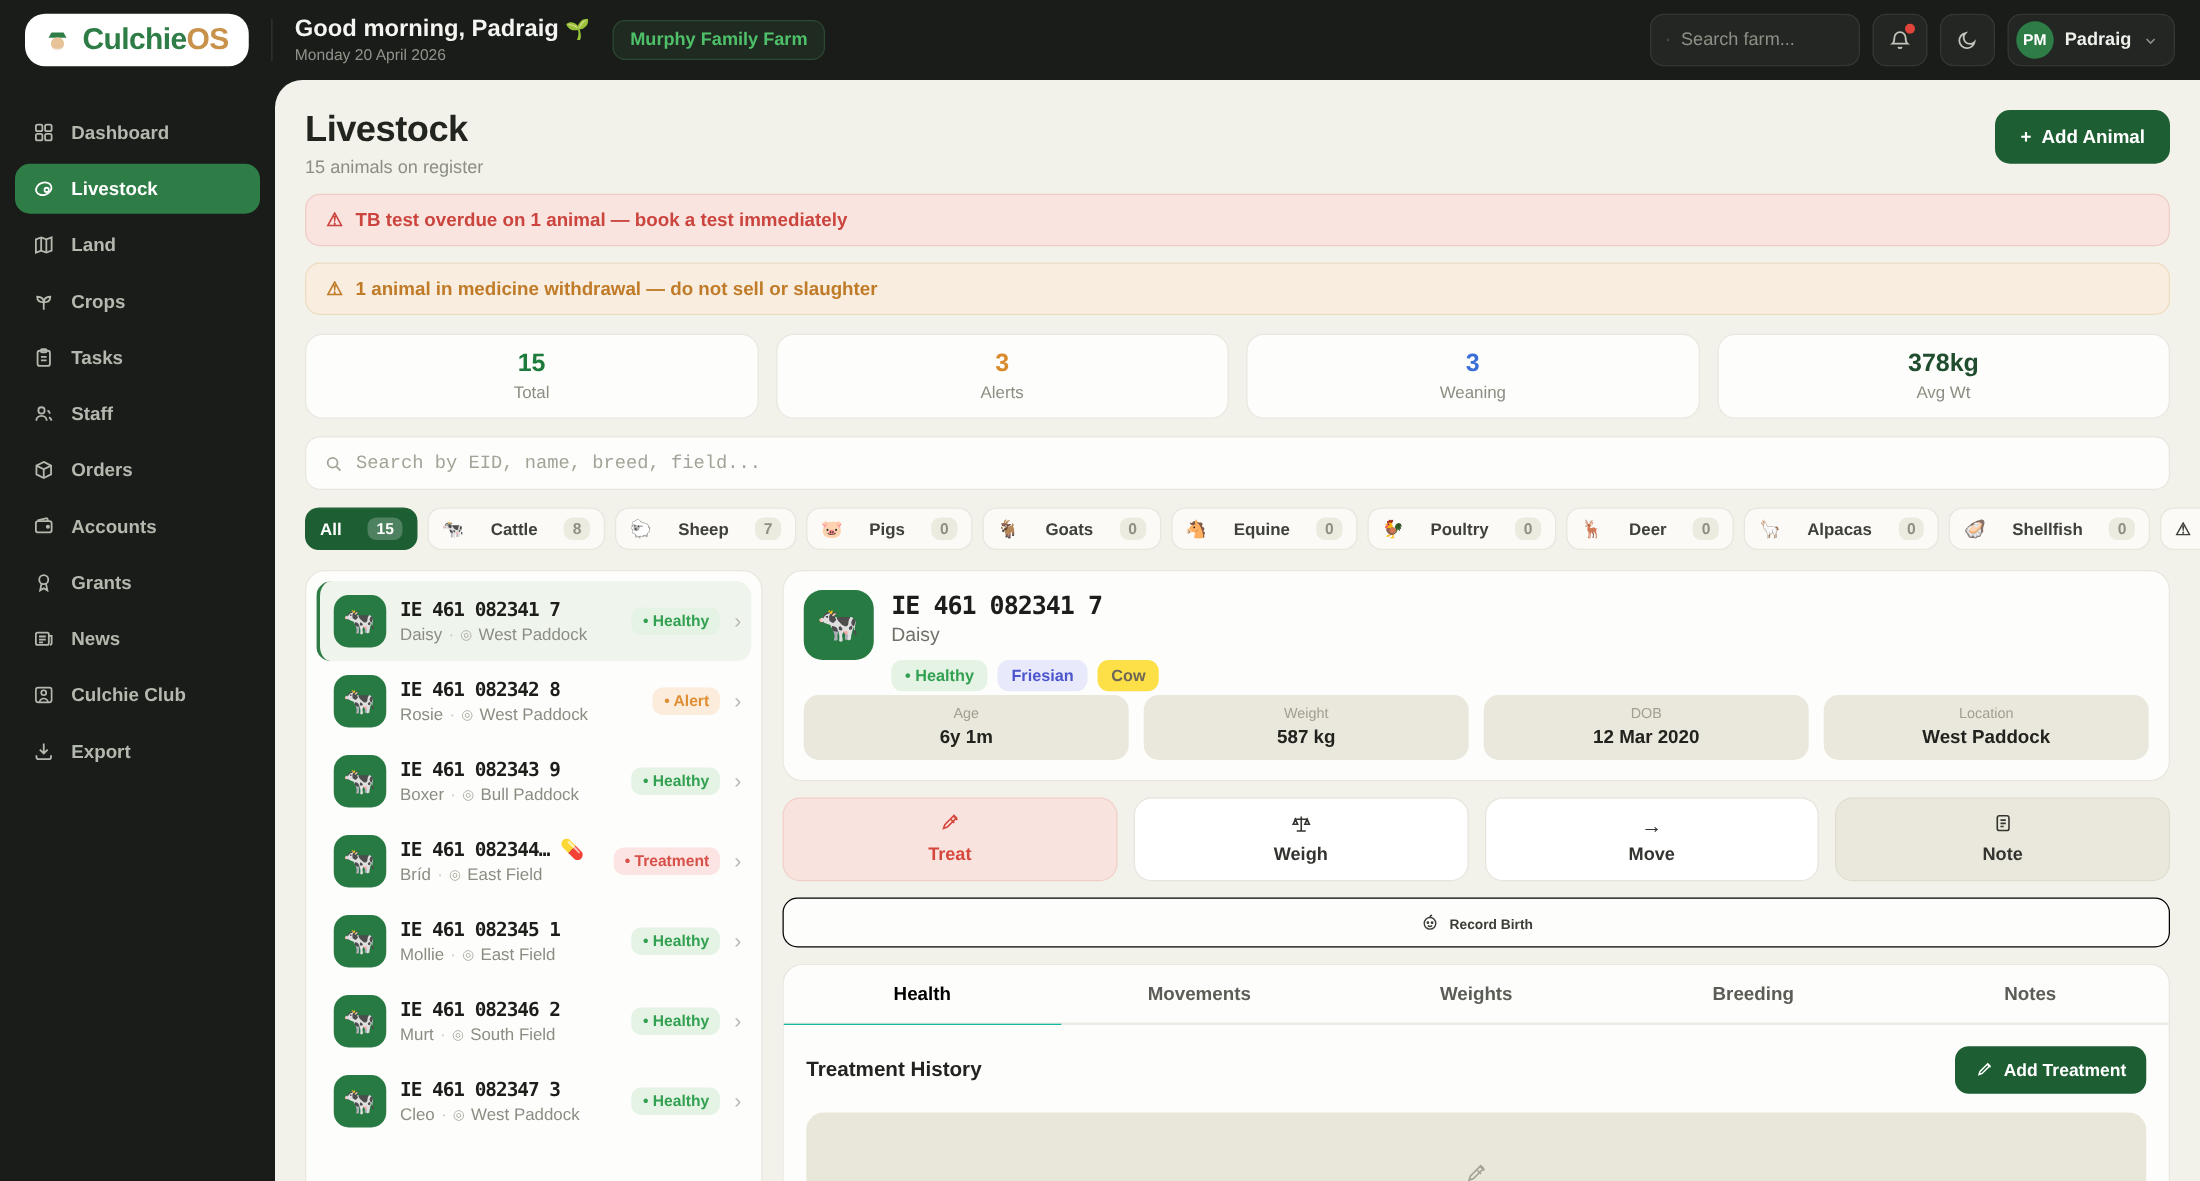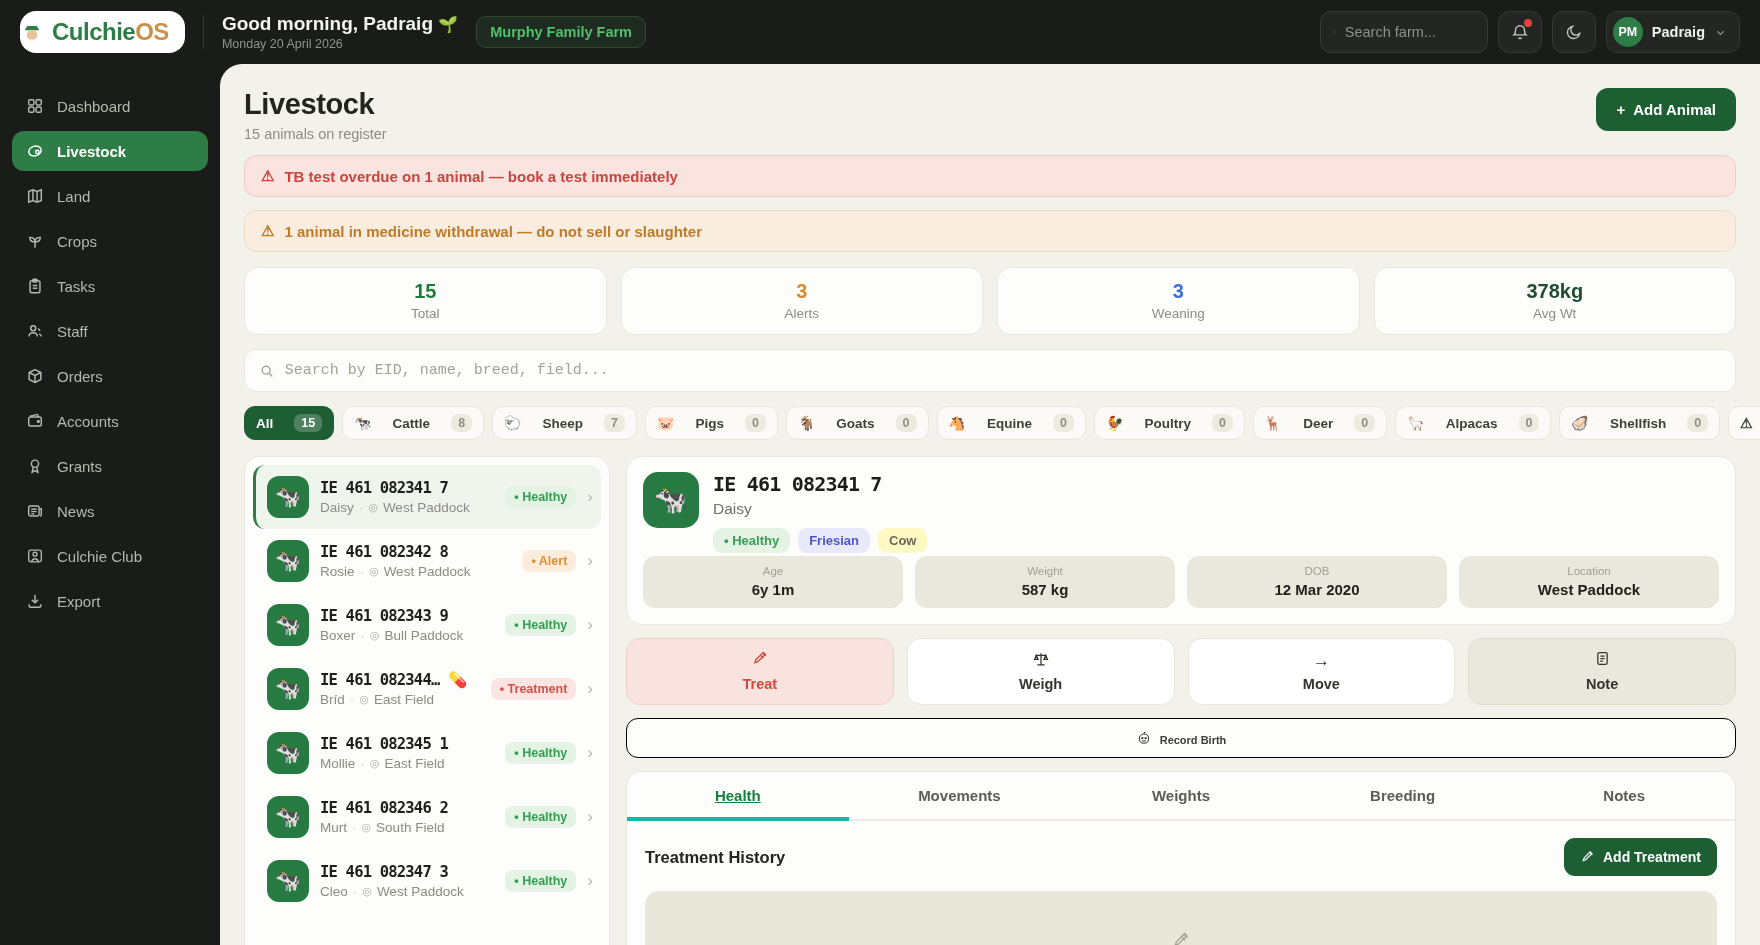--- a/index.html
+++ b/index.html
@@ -1,21 +1,21 @@
 <!DOCTYPE html>
 <html><head>
 <meta charset="utf-8">
 <style>
   * { box-sizing:border-box; margin:0; padding:0; }
   html,body { width:1760px; height:945px; overflow:hidden; }
   body { background:#191c18; font-family:"Liberation Sans", sans-serif; }
 
   
   .topbar { height:64px; display:flex; align-items:center; padding:0 20px; gap:18px; }
-  .logo-pill { background:#fff; border-radius:16px; padding:7px 16px 7px 0; display:flex; align-items:center; gap:8px; }
+  .logo-pill { background:#fff; border-radius:16px; padding:7px 16px 7px 14px; display:flex; align-items:center; gap:8px; }
   .logo-text { font-size:24px; font-weight:800; color:#2e7d46; letter-spacing:-0.5px; }
   .logo-text .os { color:#c9924b; }
   .top-divider { width:1px; height:34px; background:#33362f; }
   .greet-wrap { display:flex; flex-direction:column; gap:2px; }
   .greeting { color:#f4f4f0; font-weight:800; font-size:19px; }
   .greeting .sprout { font-size:16px; }
   .date { color:#8f948b; font-size:12.5px; }
   .farm-badge { color:#4fc06a; background:#1f2a20; border:1px solid #2d4a34; border-radius:10px; padding:7px 13px; font-weight:800; font-size:14.5px; }
   .top-right { margin-left:auto; display:flex; align-items:center; gap:10px; }
   .top-search { display:flex; align-items:center; gap:9px; width:168px; height:42px; background:#232622; border:1px solid #343831; border-radius:11px; padding:0 12px; color:#8c9187; }
@@ -24,21 +24,21 @@
   .icon-btn { position:relative; width:44px; height:42px; background:#232622; border:1px solid #343831; border-radius:11px; display:flex; align-items:center; justify-content:center; color:#c2c6bc; }
   .icon-btn .dot { position:absolute; top:7px; right:9px; width:8px; height:8px; border-radius:50%; background:#e0443a; }
   .user-pill { display:flex; align-items:center; gap:9px; height:42px; background:#232622; border:1px solid #343831; border-radius:11px; padding:0 12px 0 6px; }
   .avatar { width:30px; height:30px; border-radius:50%; background:#2e7d46; color:#fff; font-weight:800; font-size:12.5px; display:flex; align-items:center; justify-content:center; }
   .user-name { color:#eef0ea; font-weight:700; font-size:14.5px; }
   .chev { color:#8c9187; }
 
   
   .layout { display:flex; height:881px; }
   .sidebar { width:220px; padding:22px 12px; flex:none; }
-  .side-item { display:flex; align-items:center; gap:13px; padding:11px 14px; border-radius:12px; color:#b4b9af; font-size:15px; font-weight:400; margin-bottom:5px; cursor:pointer; }
+  .side-item { display:flex; align-items:center; gap:13px; padding:11px 14px; border-radius:12px; color:#b4b9af; font-size:15px; font-weight:700; margin-bottom:5px; cursor:pointer; }
   .side-item svg { flex:none; }
   .side-item.active { background:#2e7d46; color:#fff; font-weight:700; }
 
   .main { flex:1; background:#f2f1ea; border-top-left-radius:22px; padding:24px 24px 0 24px; overflow:hidden; }
 
   
   .page-head { display:flex; align-items:flex-start; justify-content:space-between; }
   .page-title { font-size:29px; font-weight:800; color:#22241f; letter-spacing:-0.4px; }
   .page-sub { margin-top:5px; font-size:14.5px; color:#8c8e83; }
   .add-btn { display:flex; align-items:center; gap:8px; background:#1d5e33; color:#fff; border:none; border-radius:12px; padding:13px 20px; font-size:15px; font-weight:700; cursor:pointer; font-family:inherit; }
@@ -92,38 +92,38 @@
   .detail-card { background:#fdfdfb; border:1px solid #e9e7df; border-radius:16px; padding:15px 16px 16px; }
   .d-head { display:flex; gap:14px; }
   .d-tile { width:56px; height:56px; border-radius:15px; background:#267a42; display:flex; align-items:center; justify-content:center; font-size:27px; flex:none; }
   .d-eid { font-family:"DejaVu Sans Mono", monospace; font-weight:700; font-size:20px; color:#1d1e1a; letter-spacing:-0.8px; }
   .d-name { margin-top:4px; font-size:15.5px; color:#70726a; }
   .d-badges { display:flex; gap:8px; margin-top:10px; }
   .pill-badge { font-size:13px; font-weight:700; padding:5px 11px; border-radius:9px; }
   .pill-badge.healthy { background:#e5f3e5; color:#33a152; }
   .pill-badge.healthy::before { content:"• "; }
   .pill-badge.breed { background:#e8eafc; color:#4c55cc; }
-  .pill-badge.sex { background:#fef9c3; color:#6d6557; }
+  .pill-badge.sex { background:#fde047; color:#6d6557; }
   .d-stats { display:flex; gap:12px; margin-top:3px; }
   .d-stat { flex:1; background:#eae8dc; border-radius:12px; padding:9px 8px 10px; text-align:center; }
   .d-stat-label { font-size:11.5px; color:#a19f92; }
   .d-stat-value { margin-top:4px; font-size:15px; font-weight:800; color:#22231e; }
 
   .actions { display:flex; gap:13px; }
   .action-btn { flex:1; border-radius:14px; padding:11px 0 12px; text-align:center; font-size:14.5px; font-weight:700; cursor:pointer; border:1px solid #e7e5dc; background:#fff; color:#33342f; font-family:inherit; }
   .action-btn .a-ico { display:block; height:22px; margin-bottom:4px; font-size:17px; line-height:22px; }
   .action-btn.treat { background:#f9e3df; border-color:#f1cfc8; color:#d6483e; }
   .action-btn.note { background:#eae8dc; border-color:#e0ddd0; }
 
   .record-birth { display:flex; align-items:flex-end; justify-content:center; gap:8px; background:#fdfdfb; border:1px solid #000000; border-radius:12px; padding:11px 0; font-size:11px; font-weight:600; color:#3c3d37; cursor:pointer; font-family:inherit; }
 
   .tabs-card { background:#fdfdfb; border:1px solid #e9e7df; border-radius:16px 16px 0 0; border-bottom:none; flex:1; }
   .tabs { display:flex; border-bottom:2px solid #eceae2; }
   .tab { flex:1; text-align:center; padding:15px 0 13px; font-size:15px; font-weight:600; color:#5b5c55; cursor:pointer; border-bottom:3px solid transparent; margin-bottom:-2px; }
-  .tab.active { color:#15803d; font-weight:700; border-bottom:4px solid #14b8a6;text-decoration:underline; }
+  .tab.active { color:#000000; font-weight:700; border-bottom:1px solid #14b8a6; }
   .treat-head { display:flex; align-items:center; justify-content:space-between; padding:17px 18px 13px; }
   .treat-title { font-size:16.5px; font-weight:800; color:#22241f; }
   .add-treat-btn { display:flex; align-items:center; gap:8px; background:#1d5e33; color:#fff; border:none; border-radius:11px; padding:11px 16px; font-size:14px; font-weight:700; cursor:pointer; font-family:inherit; }
   .empty-box { margin:2px 18px 0; background:#e9e7da; border-radius:14px; height:140px; display:flex; justify-content:center; padding-top:40px; color:#a5a396; }
 </style>
 </head>
 <body>
 
 <div class="topbar">
   <div class="logo-pill">

